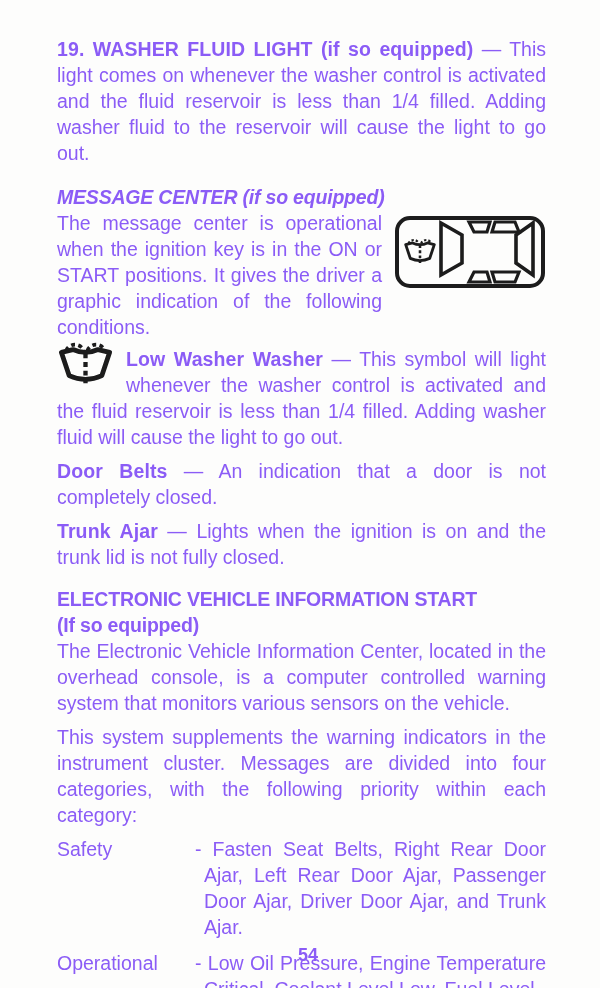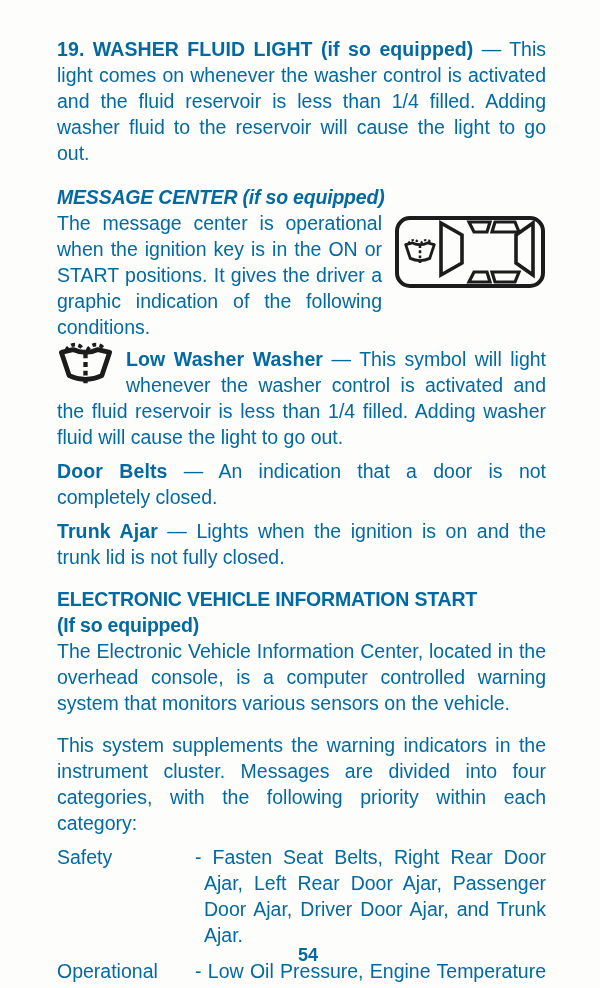--- a/index.html
+++ b/index.html
@@ -5,21 +5,21 @@
   * { margin: 0; padding: 0; box-sizing: border-box; }
   html, body { background: #e8e8e8; }
   body { font-family: "Liberation Sans", "DejaVu Sans", sans-serif; }
 
   .page {
     position: relative;
     width: 600px;
     height: 988px;
     margin: 0 auto;
     background: #fdfdfc;
-    color: #0369a1;
+    color: #8b5cf6;
     padding: 36px 54px 0 57px;
     overflow: hidden;
     font-size: 19.5px;
     line-height: 26px;
   }
 
   .para { text-align: justify; }
   .para b { font-weight: 700; letter-spacing: 0.1px; }
 
   h2 {
@@ -32,21 +32,21 @@
 
   .h-mc   { margin-top: 18px; font-style: italic; }
   .h-evic { margin-top: 16px; }
 
   .p-washer-light { margin-top: 0; }
   .mc-para        { margin-top: 0; }
   .washer-para    { margin-top: 6px; }
   .p-door         { margin-top: 8px; }
   .p-trunk        { margin-top: 8px; }
   .evic-p1        { margin-top: 0; }
-  .evic-p2        { margin-top: 16px; }
+  .evic-p2        { margin-top: 8px; }
 
   .car-float {
     float: right;
     width: 152px;
     height: 80px;
     margin: 2px 0 8px 12px;
   }
   .washer-float {
     float: left;
     width: 57px;

